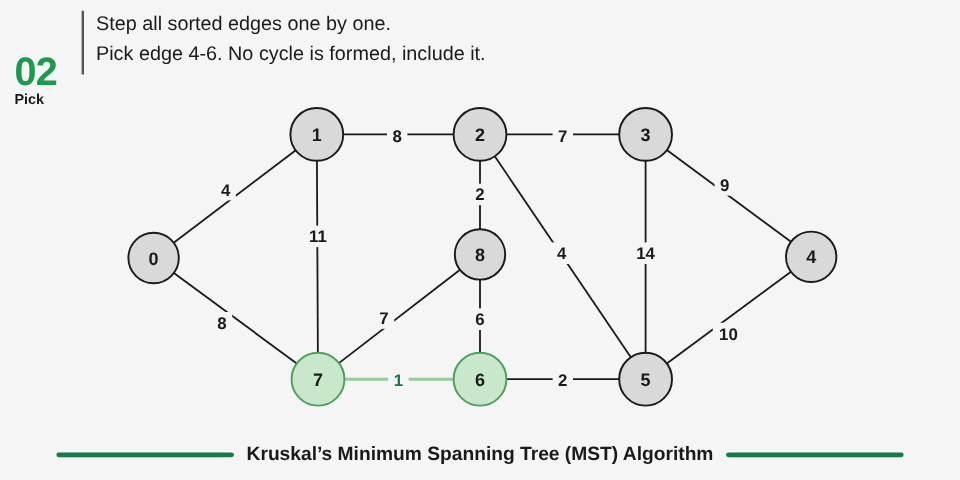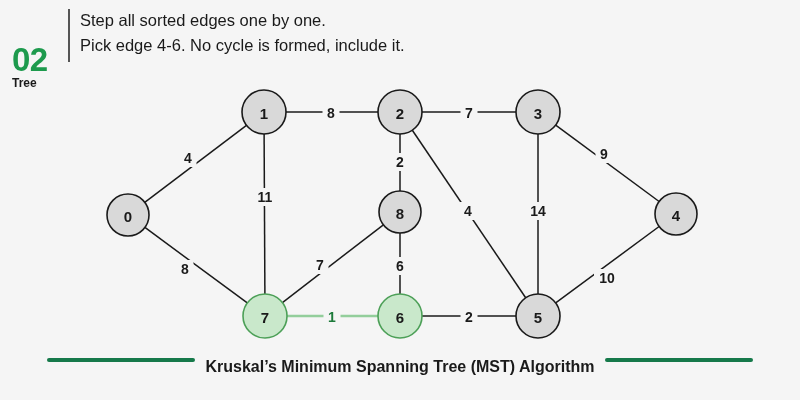--- a/index.html
+++ b/index.html
@@ -125,21 +125,21 @@
   }
 
   
   #footer {
     position: absolute;
     left: 0;
     top: 358px;
     width: 800px;
     height: 42px;
     display: flex;
-    align-items: flex-start;
+    align-items: center;
     justify-content: center;
   }
   .footer-rule {
     height: 4px;
     background: #16794a;
     border-radius: 2px;
   }
   #footer-rule-left { width: 148px; margin-right: 10px; }
   #footer-rule-right { width: 148px; margin-left: 10px; }
   #footer-title {
@@ -150,21 +150,21 @@
   }
 </style>
 </head>
 <body>
 
 <div id="page">
 
   <div id="header">
     <div id="step-block">
       <div id="step-number">02</div>
-      <div id="step-label">Tree</div>
+      <div id="step-label">Pick</div>
     </div>
     <div id="header-divider"></div>
     <div id="header-text">
       <div class="header-line">Step all sorted edges one by one.</div>
       <div class="header-line">Pick edge 4-6. No cycle is formed, include it.</div>
     </div>
   </div>
 
   <div id="graph-wrap">
     <svg id="graph-svg" width="800" height="278" viewBox="0 0 800 278">

